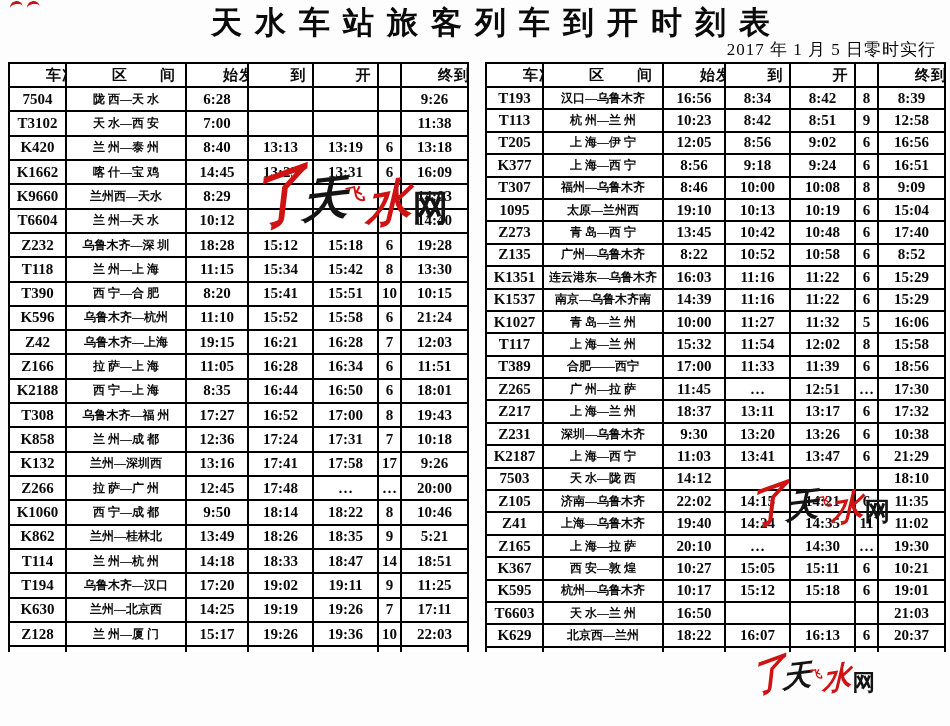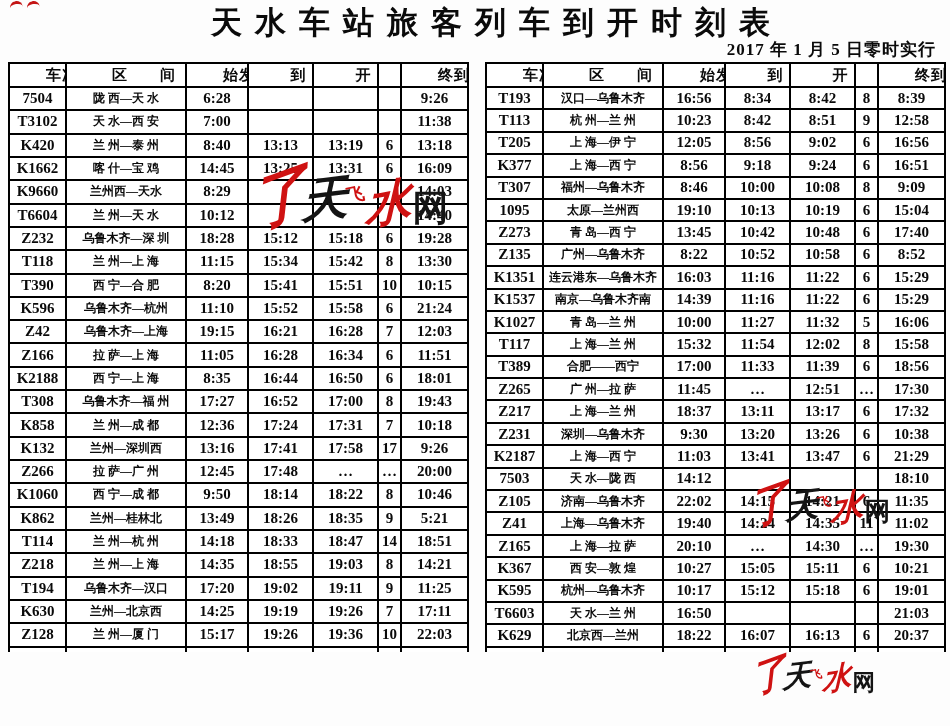--- a/index.html
+++ b/index.html
@@ -10,21 +10,21 @@
     color:#0a0a0a;
   }
   .title{
     position:absolute;top:2px;left:0;width:100%;text-align:center;
     font-size:31px;font-weight:bold;letter-spacing:13px;white-space:nowrap;
     font-family:"Liberation Sans","DejaVu Sans",sans-serif;
     margin-left:22px;
   }
   .subtitle{
     position:absolute;top:38px;right:14px;
-    font-size:17px;font-weight:bold;letter-spacing:1px;
+    font-size:17px;font-weight:normal;letter-spacing:1px;
   }
   .tables{
     position:absolute;top:62px;left:8px;display:flex;gap:16px;
   }
   table{border-collapse:collapse;table-layout:fixed;width:459px;background:#fff;}
   th,td{
     border:2px solid #000;padding:0;text-align:center;
     overflow:hidden;white-space:nowrap;vertical-align:middle;
   }
   th{height:22px;font-size:15px;font-weight:bold;letter-spacing:1px;padding-left:36px;}
@@ -256,29 +256,20 @@
           <td>5:21</td>
         </tr>
         <tr>
           <td>T114</td>
           <td class="route">兰 州—杭 州</td>
           <td>14:18</td>
           <td>18:33</td>
           <td>18:47</td>
           <td>14</td>
           <td>18:51</td>
-        </tr>
-        <tr>
-          <td>Z218</td>
-          <td class="route">兰 州—上 海</td>
-          <td>14:35</td>
-          <td>18:55</td>
-          <td>19:03</td>
-          <td>8</td>
-          <td>14:21</td>
         </tr>
         <tr>
           <td>T194</td>
           <td class="route">乌鲁木齐—汉口</td>
           <td>17:20</td>
           <td>19:02</td>
           <td>19:11</td>
           <td>9</td>
           <td>11:25</td>
         </tr>

